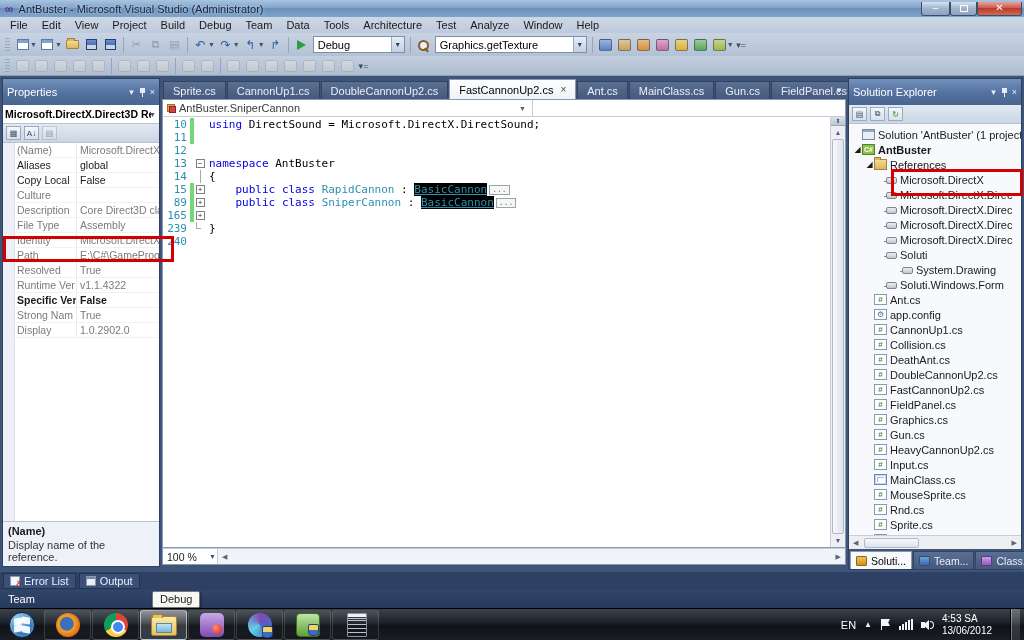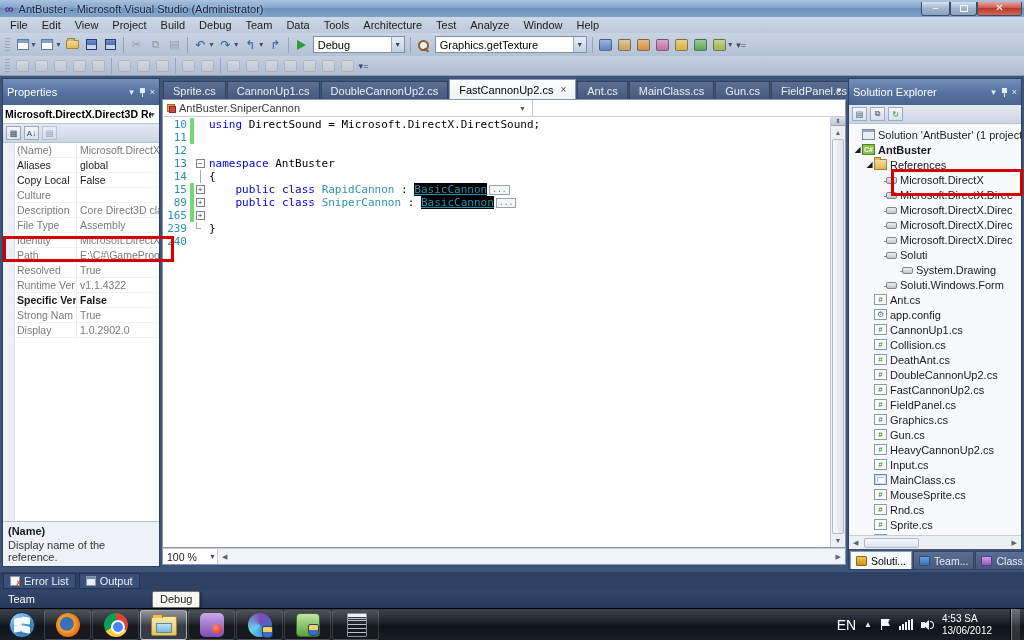--- a/index.html
+++ b/index.html
@@ -179,21 +179,21 @@
   .wexplorer:after { content:""; position:absolute; left:4px; top:6px; right:4px; height:8px; background:linear-gradient(#BFE3F4,#7FB4D8); border:1px solid #5A88AC; }
   .messenger { border-radius:5px; background:linear-gradient(#C9A8E8,#7E4BB4); position:relative; }
   .messenger:after { content:""; position:absolute; right:2px; bottom:3px; width:10px; height:10px; border-radius:50%; background:radial-gradient(circle at 35% 35%, #FF8A7A, #D42B1A); }
   .swirl { border-radius:50%; background:conic-gradient(#7E4BB4, #3A6CC8, #66D1E8, #7E4BB4); position:relative; }
   .swirl:after { content:""; position:absolute; right:-1px; bottom:-1px; width:9px; height:10px; background:linear-gradient(#F4D35E 50%, #3A6CC8 50%); border:1px solid #24427A; border-radius:2px 2px 4px 4px; }
   .greenapp { border-radius:4px; background:linear-gradient(#BFE6A8,#5EA03A); border:1px solid #3C6E22; position:relative; }
   .greenapp:after { content:""; position:absolute; right:0px; bottom:0px; width:9px; height:10px; background:linear-gradient(#F4D35E 50%, #3A6CC8 50%); border:1px solid #24427A; border-radius:2px 2px 4px 4px; }
   .notepad { width:20px; height:24px; margin-left:2px; background:linear-gradient(#FDFDFD,#D8DEE6); border:1px solid #8A93A0; border-radius:1px;
     box-shadow:inset 0 3px #Eef2f6; background-image:repeating-linear-gradient(#B9C2CE 0 1px, transparent 1px 4px); background-position:0 6px; }
   .tray { margin-left:auto; display:flex; align-items:center; color:#fff; gap:8px; padding-right:4px; }
-  .tray .lang { font-size:14px;margin-left:45px; }
+  .tray .lang { font-size:11px;margin-left:45px; }
   .tray .caret { font-size:8px; color:#E8EDF4; }
   .flagico { width:11px; height:11px; position:relative; }
   .flagico:before { content:""; position:absolute; left:1px; top:0; width:9px; height:7px; background:#F2F5FA; clip-path:polygon(0 0,100% 0,80% 50%,100% 100%,0 100%); }
   .flagico:after { content:""; position:absolute; left:1px; top:0; width:1px; height:11px; background:#F2F5FA; }
   .sigico { display:flex; align-items:flex-end; gap:1px; height:11px; }
   .sigico i { width:2px; background:#F2F5FA; display:block; }
   .sigico i:nth-child(1){height:4px} .sigico i:nth-child(2){height:6px} .sigico i:nth-child(3){height:8px} .sigico i:nth-child(4){height:10px} .sigico i:nth-child(5){height:11px}
   .spkico { position:relative; width:13px; height:12px; }
   .spkico:before { content:""; position:absolute; left:0; top:3px; width:4px; height:6px; background:#F2F5FA; }
   .spkico:after { content:""; position:absolute; left:2px; top:1px; border-right:6px solid #F2F5FA; border-top:5px solid transparent; border-bottom:5px solid transparent; }

